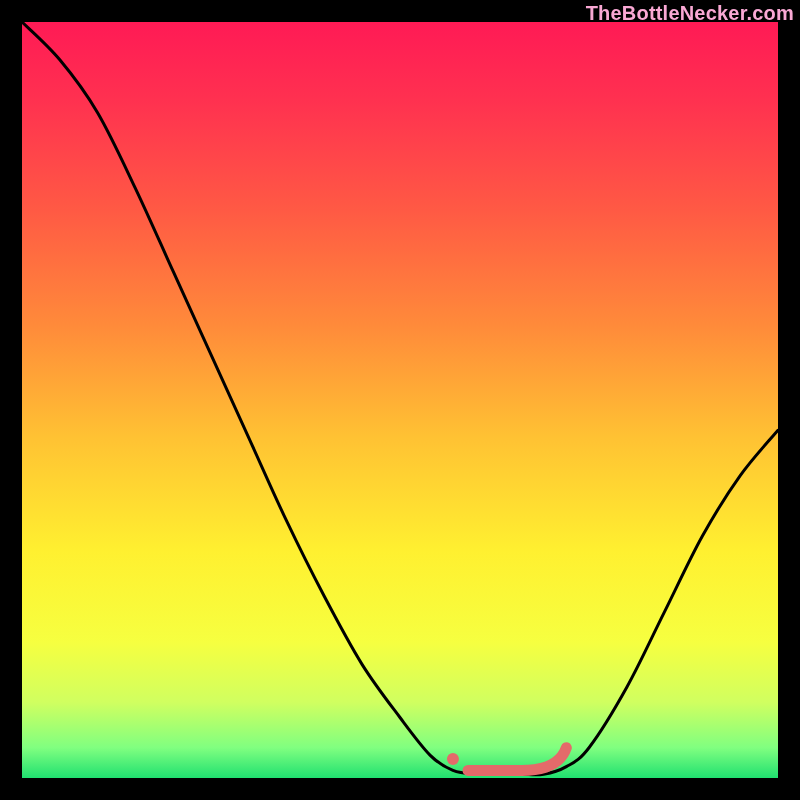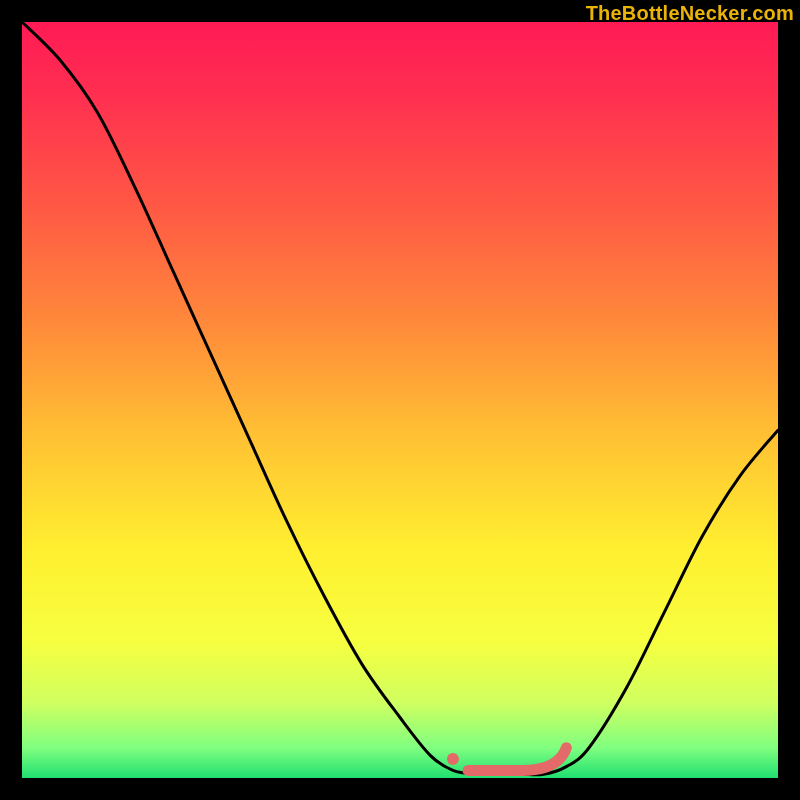--- a/index.html
+++ b/index.html
@@ -28,21 +28,21 @@
   }
   svg {
     display: block;
   }
   .watermark {
     position: absolute;
     top: 2px;
     right: 6px;
     font-size: 20px;
     font-weight: 600;
-    color: #eab308;
+    color: #f9a8d4;
     letter-spacing: 0.2px;
   }
 </style>
 </head>
 <body>
 
 <div class="frame">
   <div class="plot-area">
     <svg viewBox="0 0 756 756" width="756" height="756">
       <defs>

